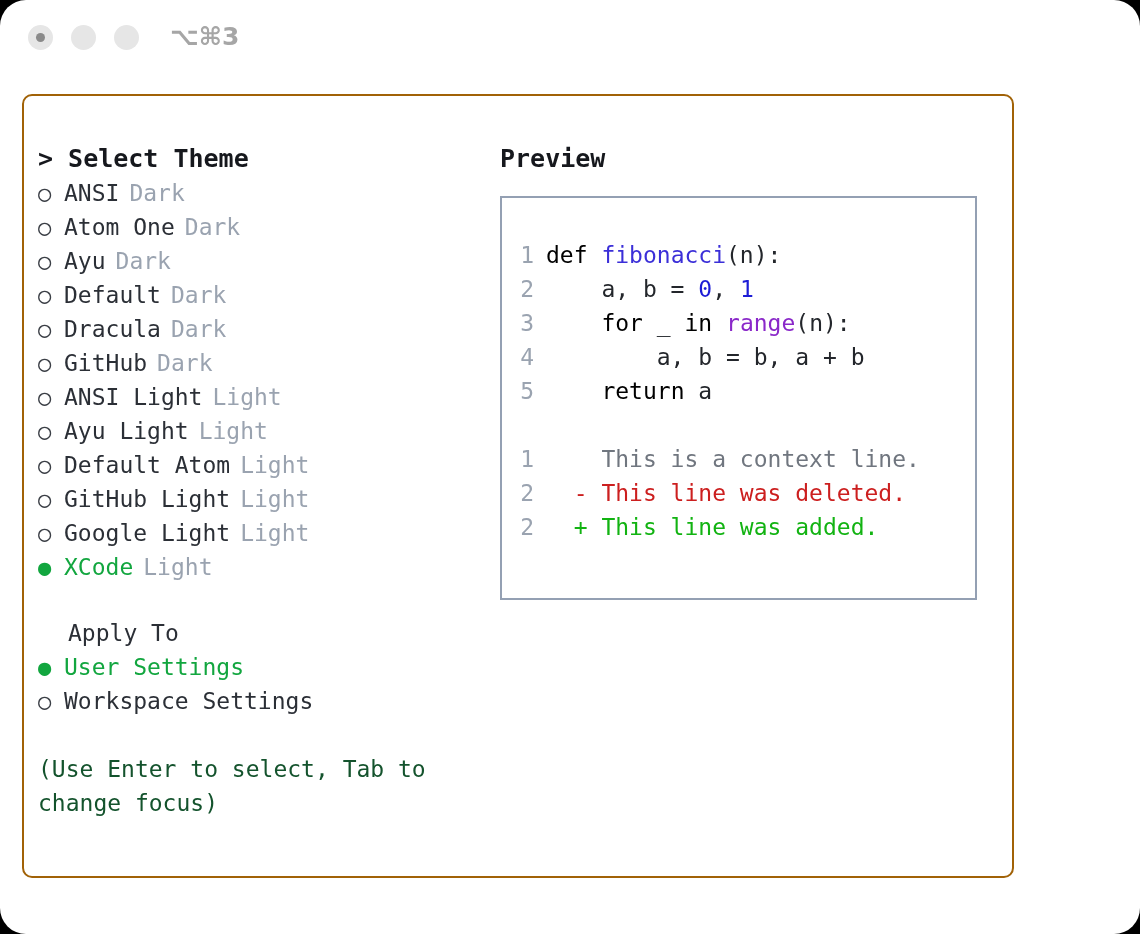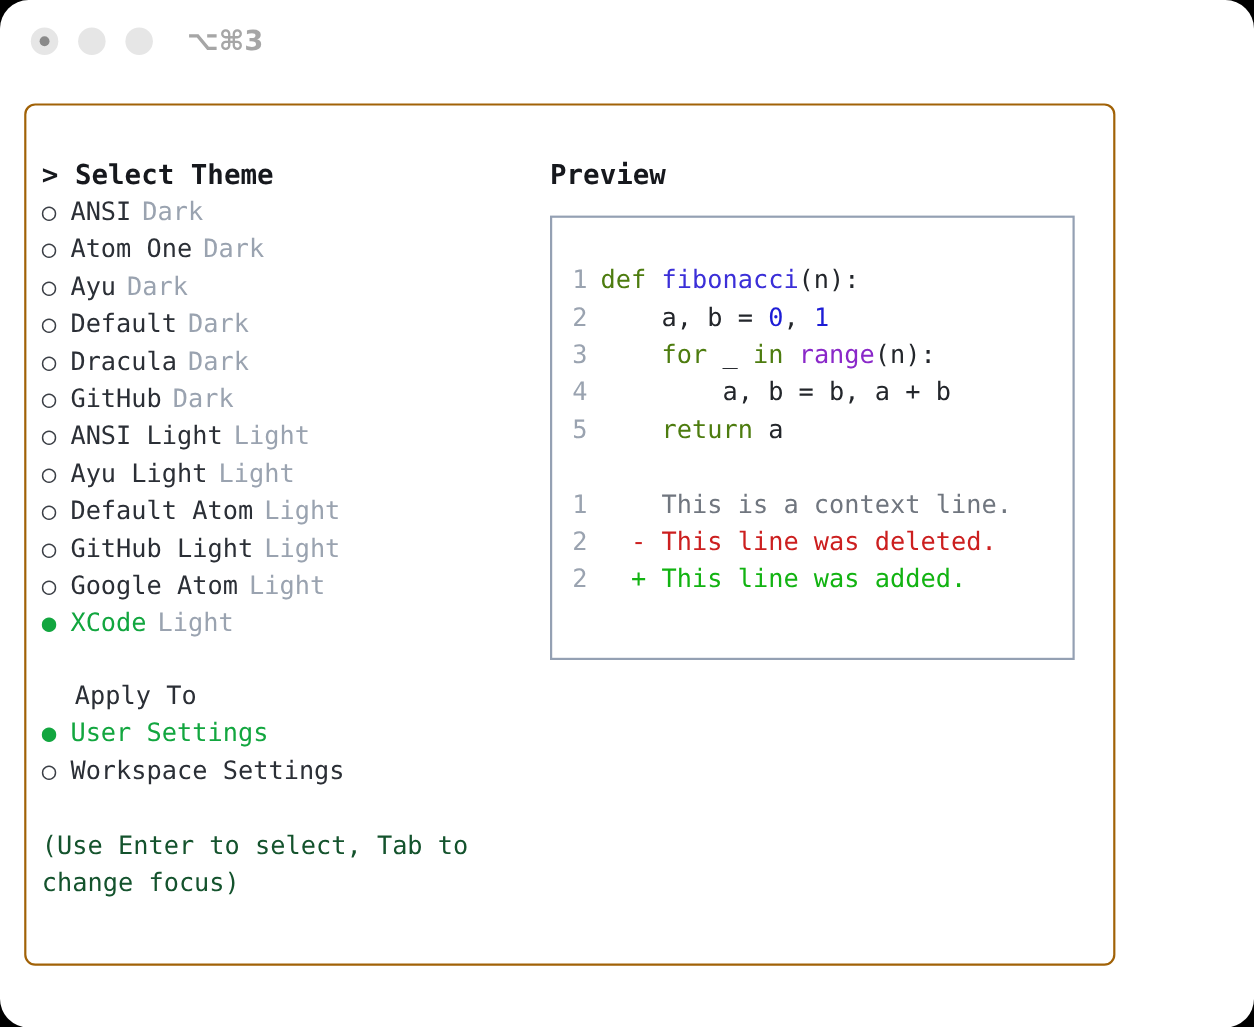--- a/index.html
+++ b/index.html
@@ -175,21 +175,21 @@
   .lineno {
     width: 44px;
     text-align: right;
     color: #9aa3b0;
     flex: 0 0 auto;
     padding-right: 12px;
     box-sizing: border-box;
   }
   .code-text { white-space: pre; }
 
-  .tok-kw   { color: #4d7c0f; text-align: center; }
+  .tok-kw   { color: #000000; text-align: center; }
   .tok-fn   { color: #3b2fd8; }
   .tok-punct{ color: #23262b; }
   .tok-plain{ color: #23262b; }
   .tok-num  { color: #1d1dd6; }
   .tok-builtin { color: #8a28c9; }
 
   .diff-gap { height: 34px; }
   .diff-context { color: #70767f; }
   .diff-del { color: #cc1f1f; }
   .diff-add { color: #12b312; }
@@ -218,21 +218,21 @@
             <div class="row"><span class="marker">○</span><span class="label">ANSI</span><span class="badge">Dark</span></div>
             <div class="row"><span class="marker">○</span><span class="label">Atom One</span><span class="badge">Dark</span></div>
             <div class="row"><span class="marker">○</span><span class="label">Ayu</span><span class="badge">Dark</span></div>
             <div class="row"><span class="marker">○</span><span class="label">Default</span><span class="badge">Dark</span></div>
             <div class="row"><span class="marker">○</span><span class="label">Dracula</span><span class="badge">Dark</span></div>
             <div class="row"><span class="marker">○</span><span class="label">GitHub</span><span class="badge">Dark</span></div>
             <div class="row"><span class="marker">○</span><span class="label">ANSI Light</span><span class="badge">Light</span></div>
             <div class="row"><span class="marker">○</span><span class="label">Ayu Light</span><span class="badge">Light</span></div>
             <div class="row"><span class="marker">○</span><span class="label">Default Atom</span><span class="badge">Light</span></div>
             <div class="row"><span class="marker">○</span><span class="label">GitHub Light</span><span class="badge">Light</span></div>
-            <div class="row"><span class="marker">○</span><span class="label">Google Atom</span><span class="badge">Light</span></div>
+            <div class="row"><span class="marker">○</span><span class="label">Google Light</span><span class="badge">Light</span></div>
             <div class="row"><span class="marker sel">●</span><span class="label sel">XCode</span><span class="badge">Light</span></div>
           </div>
 
         <div class="gap"></div>
 
         <div class="section-label">Apply To</div>
 
         <div id="apply-list">
             <div class="row"><span class="marker sel">●</span><span class="label sel">User Settings</span></div>
             <div class="row"><span class="marker">○</span><span class="label">Workspace Settings</span></div>

